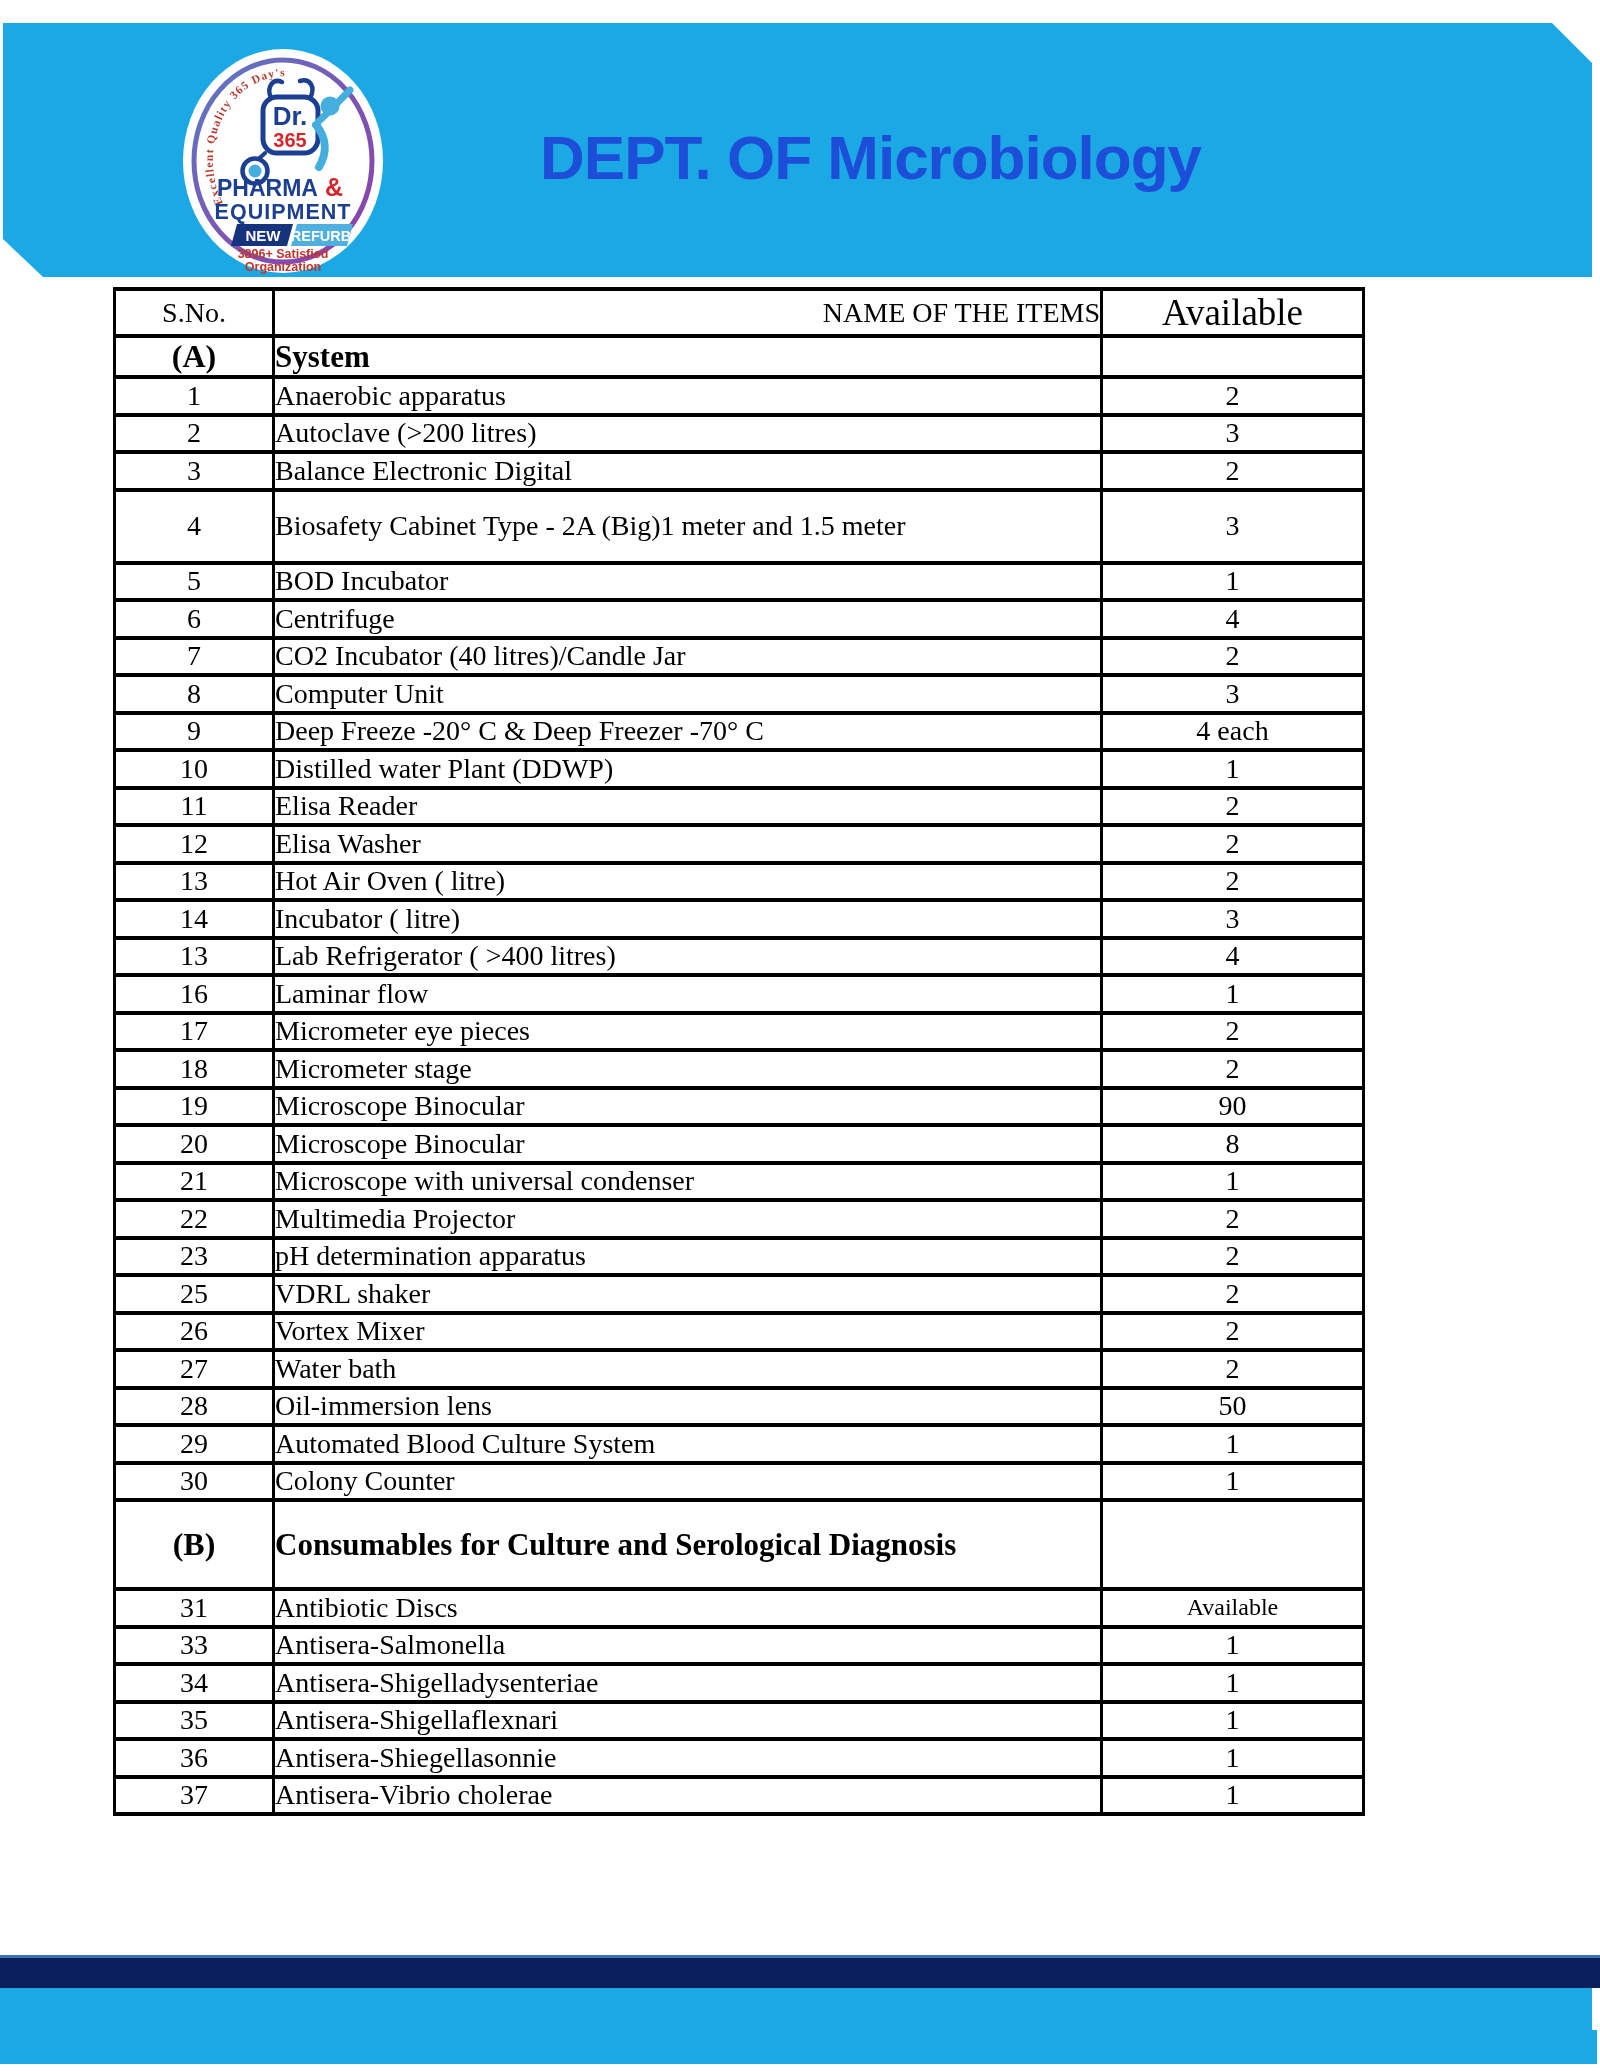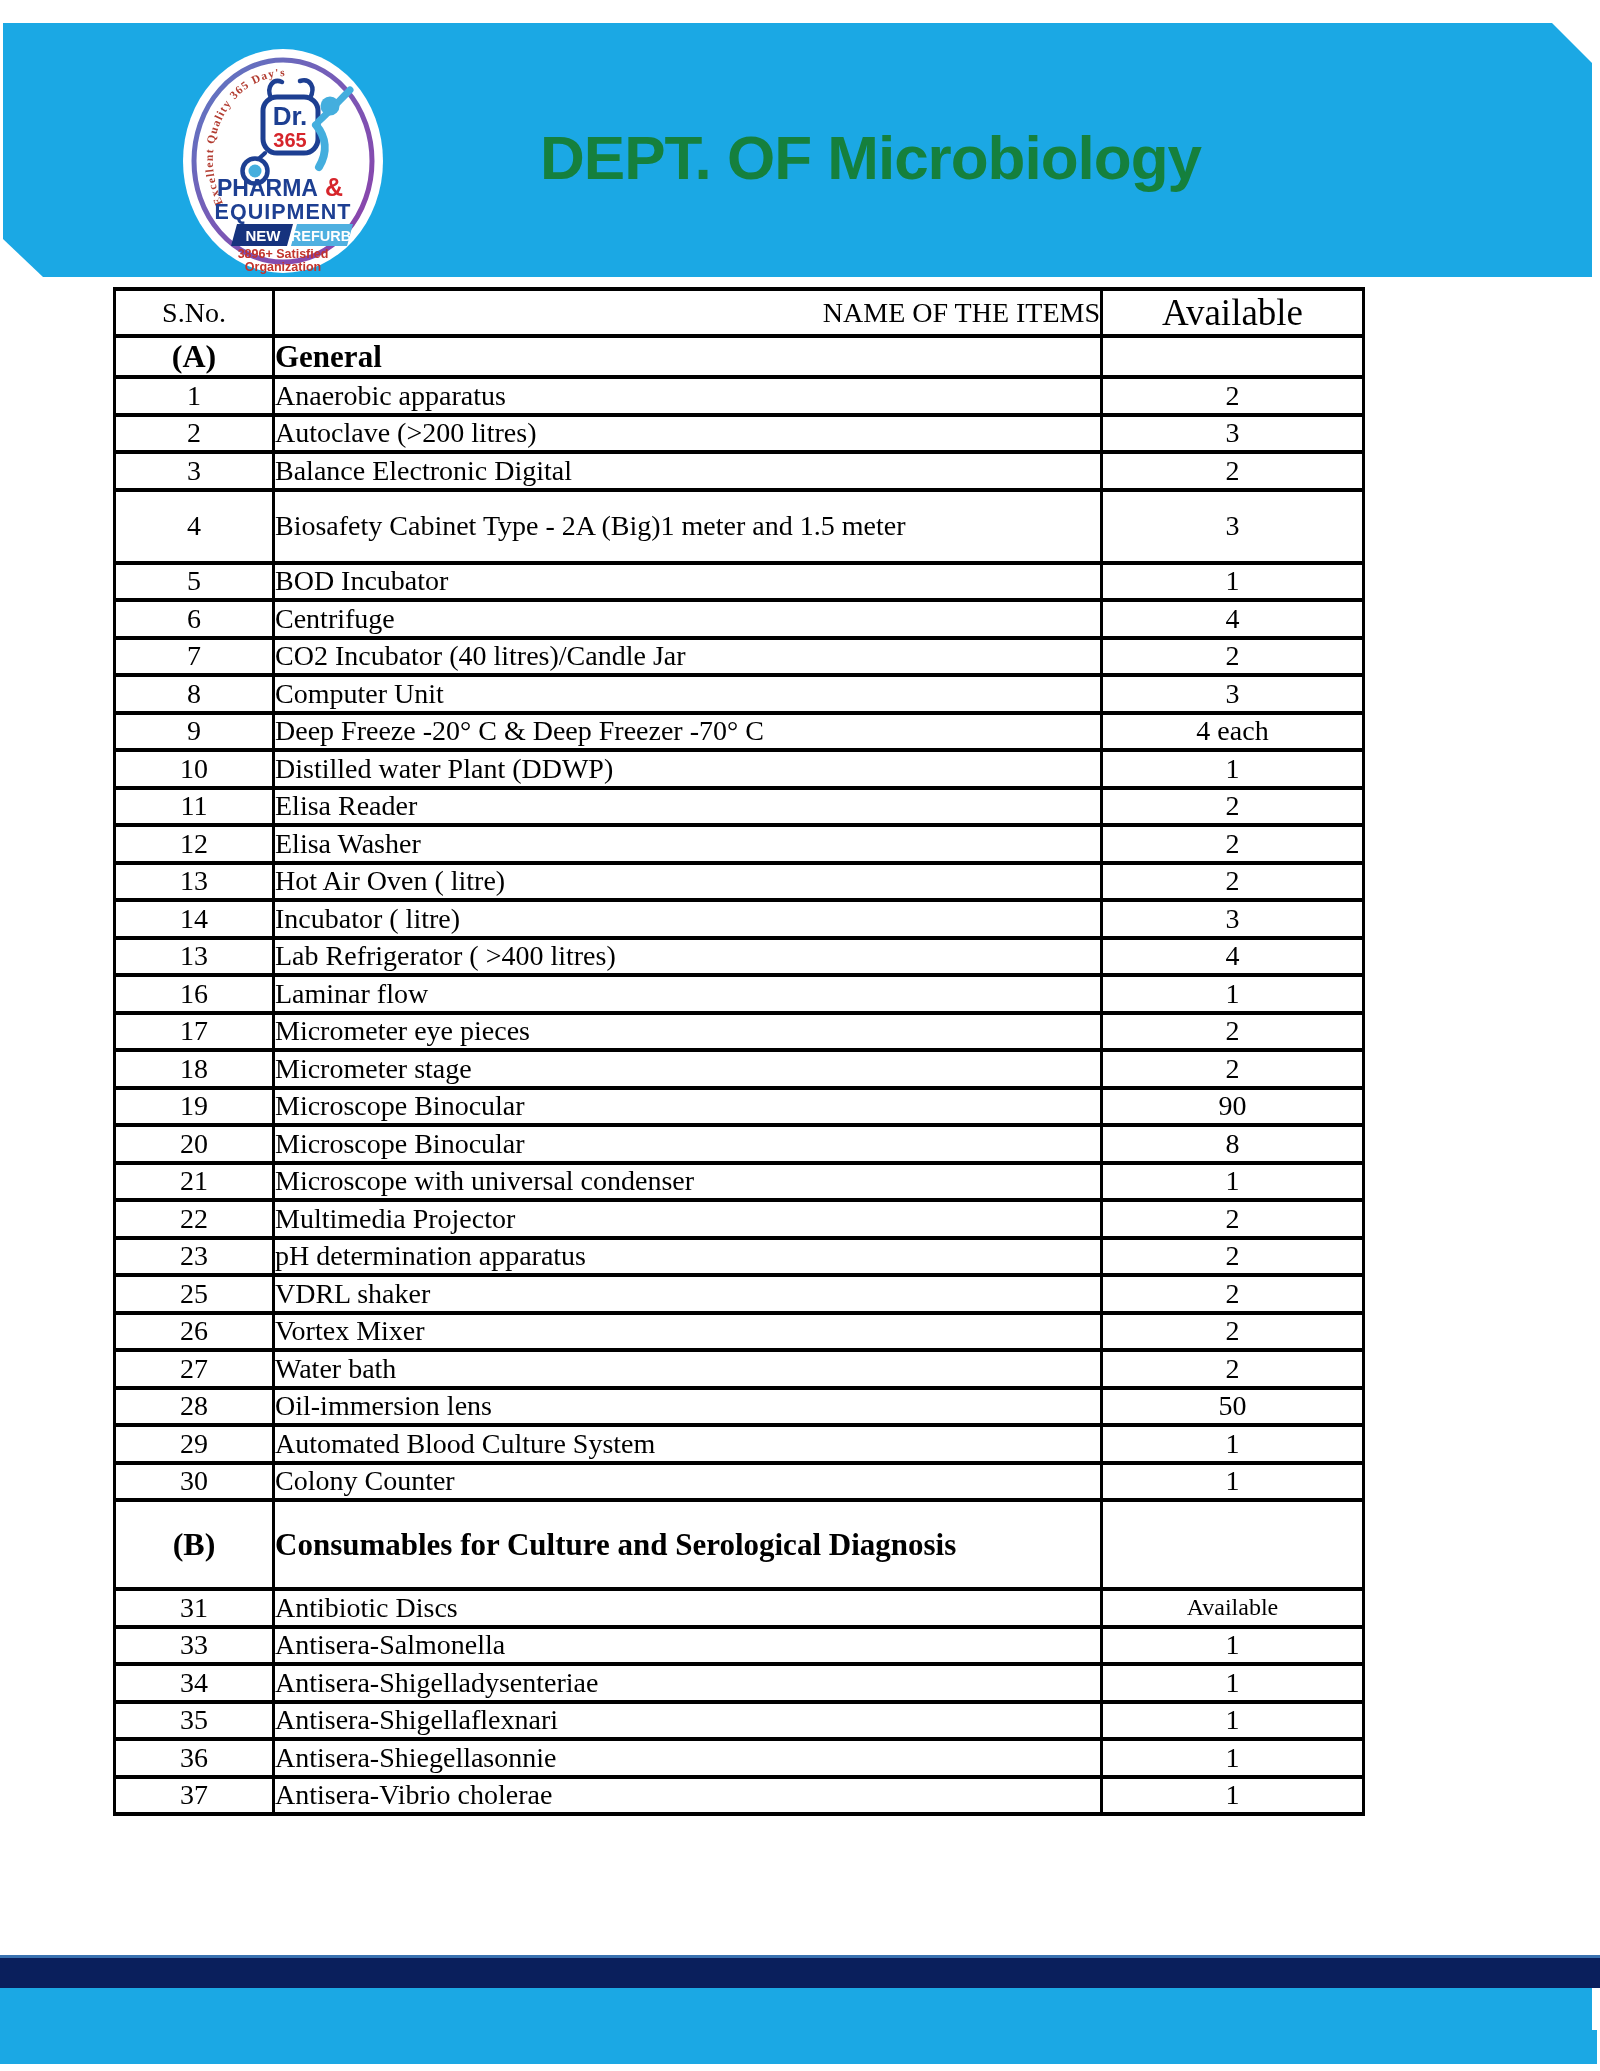--- a/index.html
+++ b/index.html
@@ -13,21 +13,21 @@
   }
   
   .band{
     position:absolute;left:0;top:0;width:1600px;height:280px;
     background:#1BA8E4;
     clip-path:polygon(3px 23px,1552px 23px,1592px 63px,1592px 277px,43px 277px,3px 239px);
   }
   .logo-svg{position:absolute;left:183px;top:49px;width:200px;height:225px;}
   .page-title{
     position:absolute;left:540px;top:125px;
-    color:#15803d;font-weight:bold;font-size:62px;line-height:66px;
+    color:#1d4ed8;font-weight:bold;font-size:62px;line-height:66px;
     letter-spacing:-1px;white-space:nowrap;
   }
   
   table.items{
     position:absolute;left:113px;top:287px;width:1249px;
     border-collapse:collapse;table-layout:fixed;
     font-family:"Liberation Serif", serif;color:#000;
   }
   table.items td, table.items th{
     border:3px solid #000;
@@ -124,21 +124,21 @@
     <thead>
       <tr>
         <th class="h-sno">S.No.</th>
         <th class="h-name">NAME OF THE ITEMS</th>
         <th class="h-avail">Available</th>
       </tr>
     </thead>
     <tbody>
         <tr class="section">
           <td class="c-sno">(A)</td>
-          <td class="c-name">General</td>
+          <td class="c-name">System</td>
           <td class="c-avail"></td>
         </tr>
         <tr>
           <td class="c-sno">1</td>
           <td class="c-name">Anaerobic apparatus</td>
           <td class="c-avail">2</td>
         </tr>
         <tr>
           <td class="c-sno">2</td>
           <td class="c-name">Autoclave (&gt;200 litres)</td>

